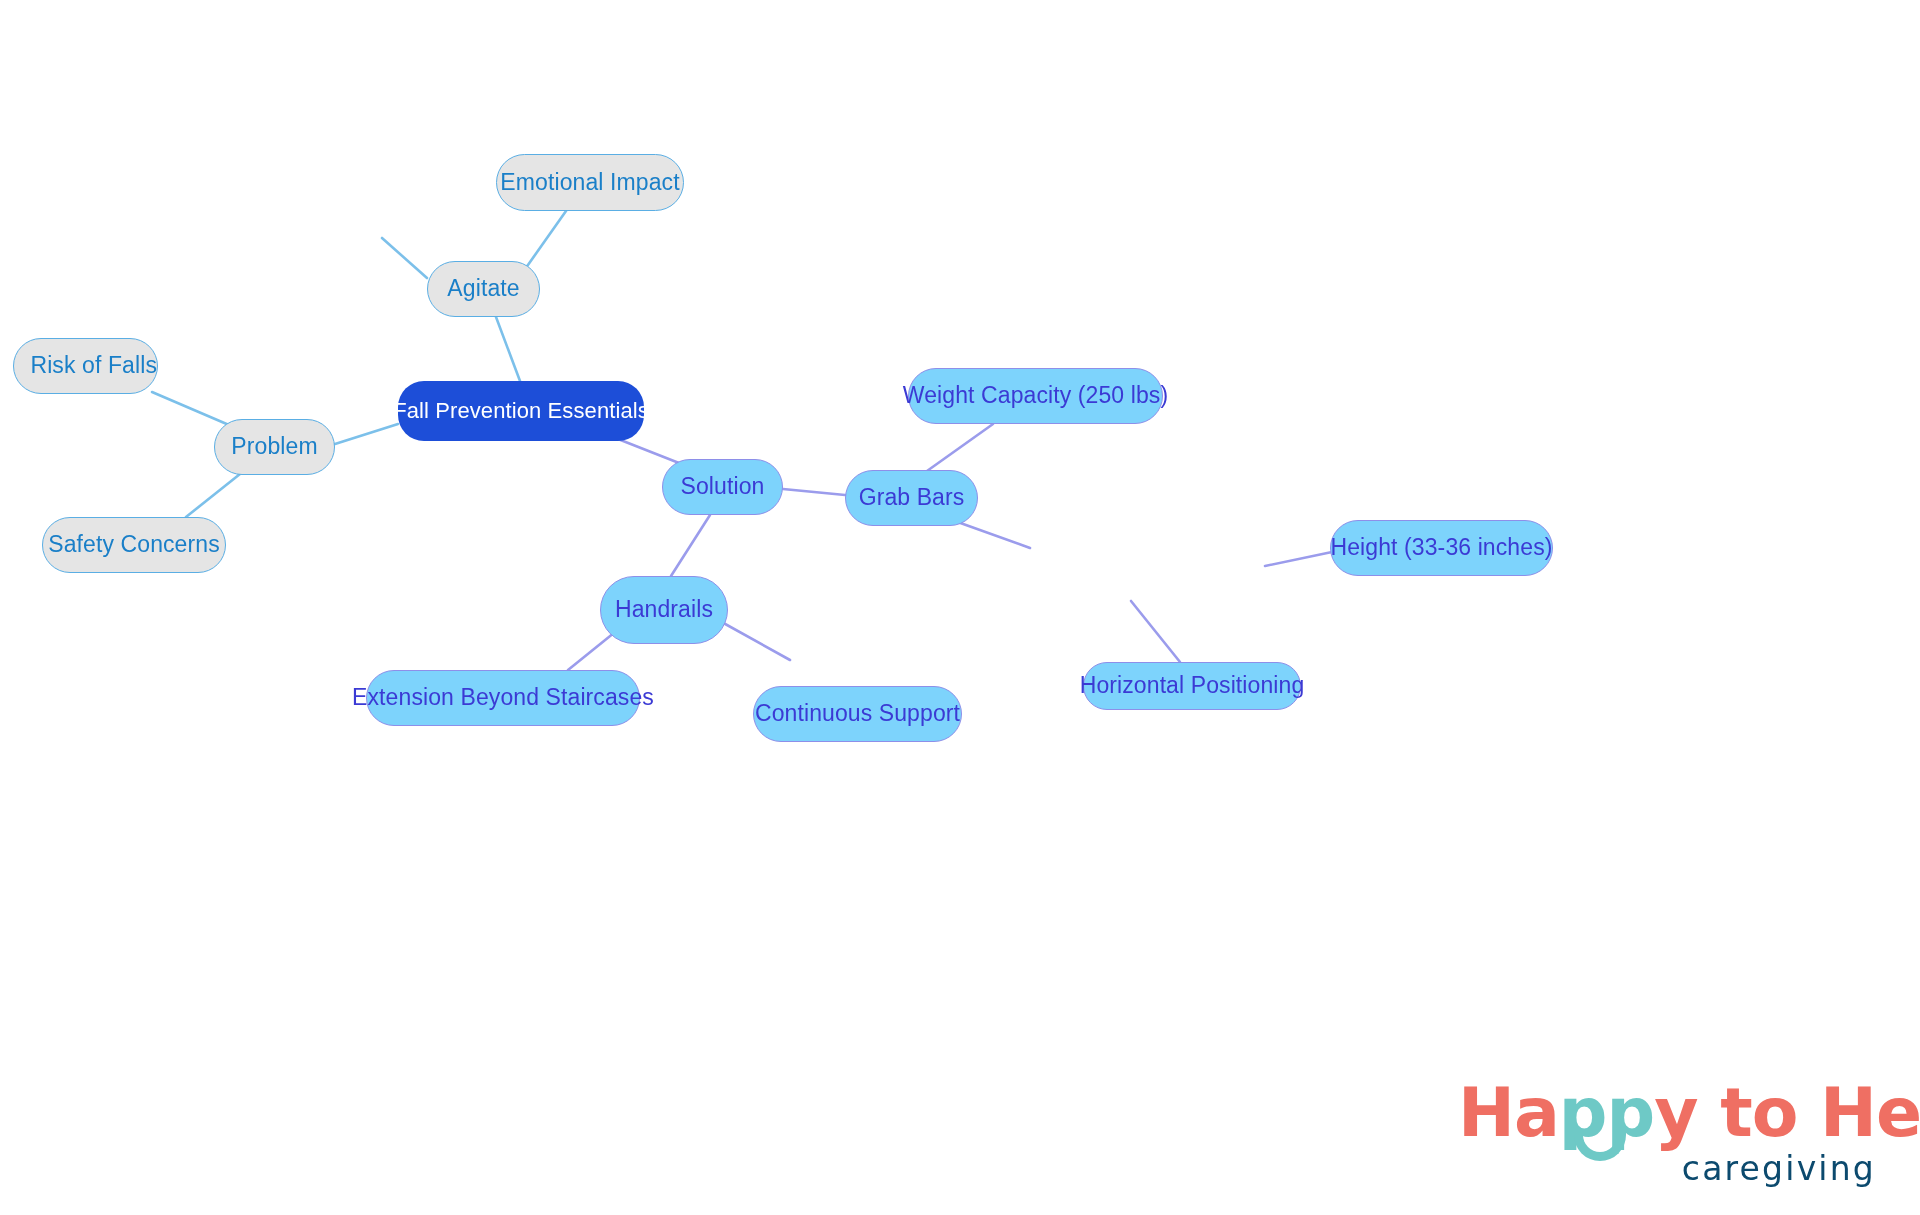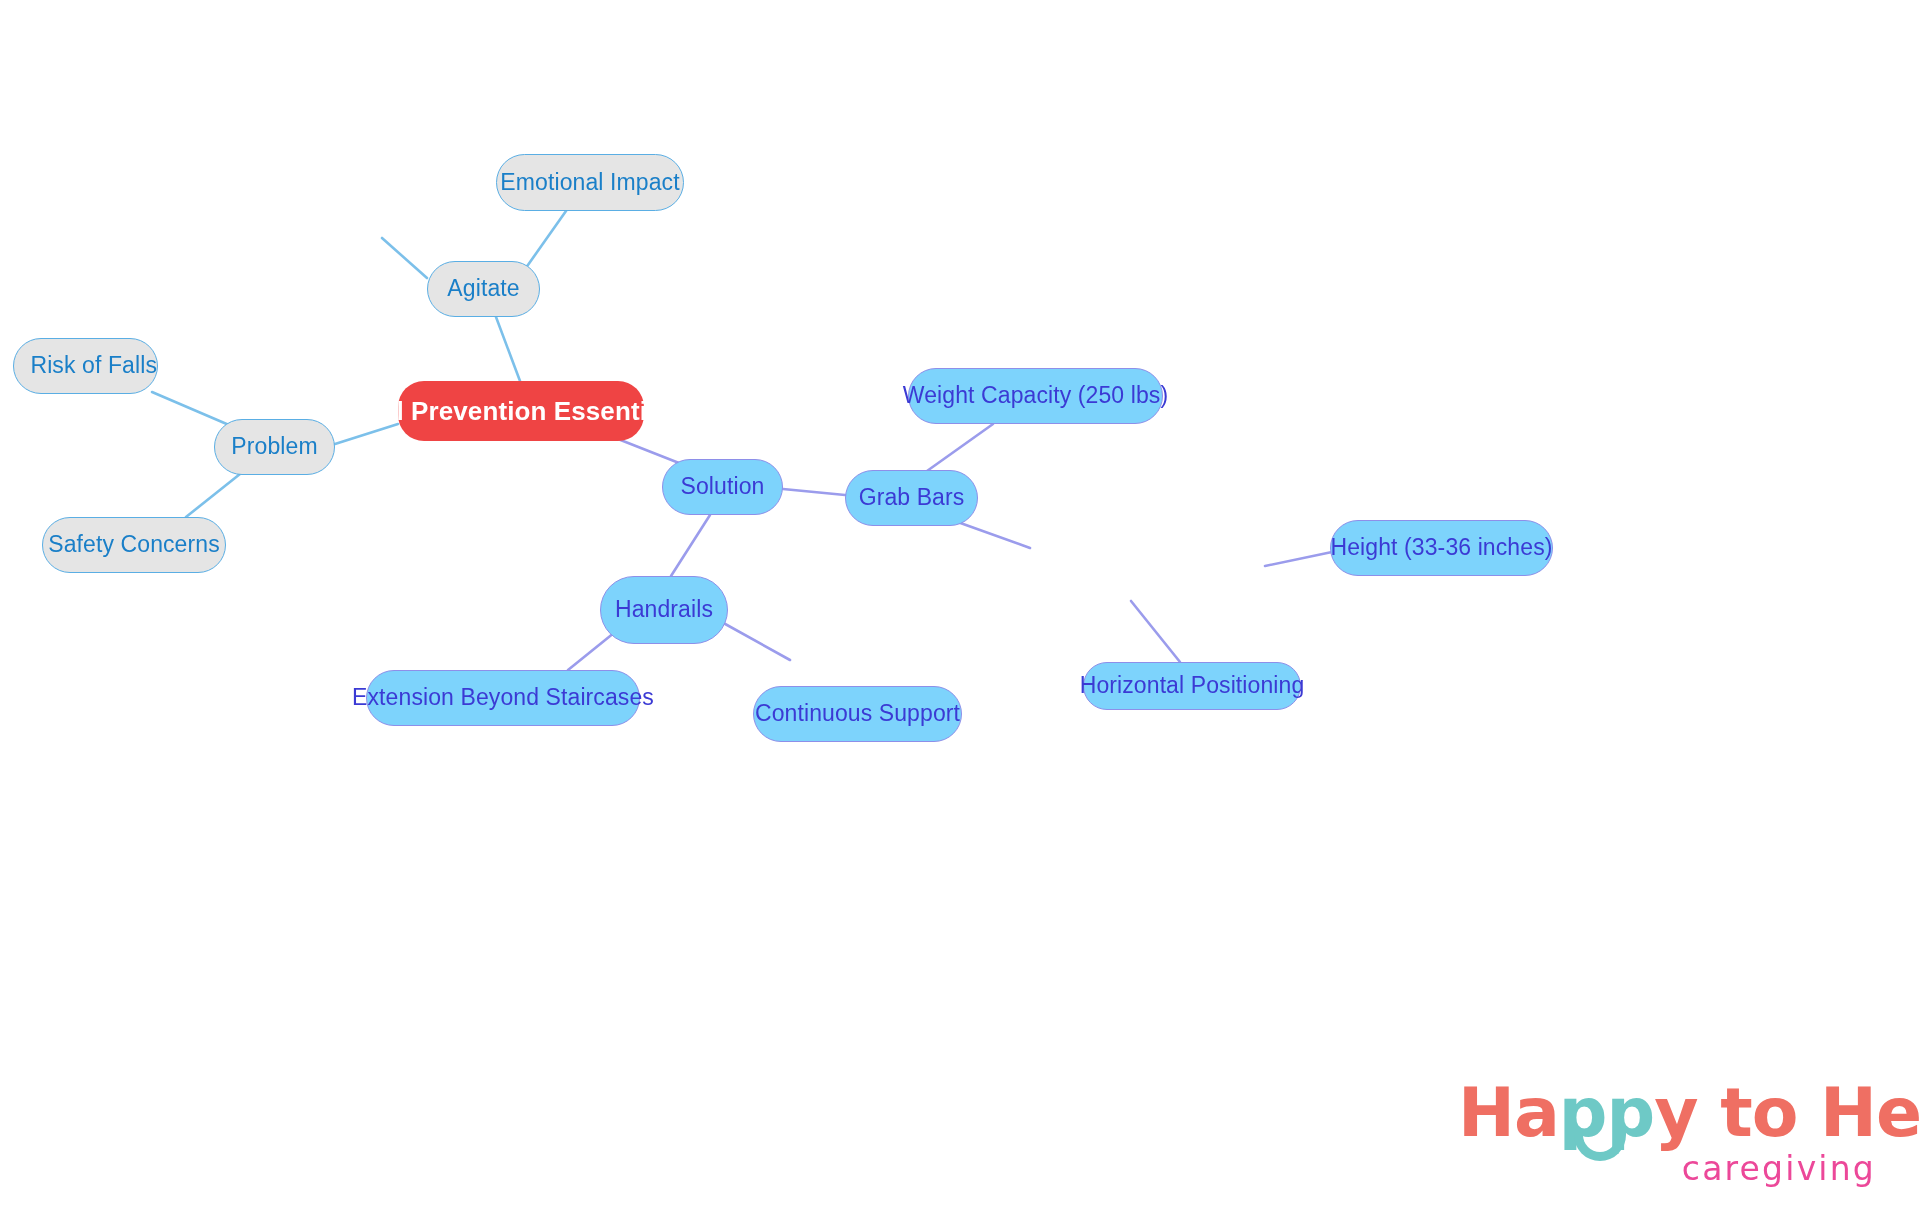--- a/index.html
+++ b/index.html
@@ -34,26 +34,26 @@
     display: flex;
     align-items: center;
     justify-content: center;
     text-align: center;
     white-space: nowrap;
     border-radius: 999px;
     line-height: 1.1;
     letter-spacing: 0.1px;
   }
   .node-root {
-    background: #ef4444;
+    background: #1d4ed8;
     color: #ffffff;
     border: none;
     border-radius: 26px;
-    font-size: 26px;
-    font-weight: 700;
+    font-size: 22px;
+    font-weight: 400;
   }
   .node-blue {
     background: #e5e5e5;
     border: 1.6px solid #5aaee4;
     color: #1a7fc8;
     font-size: 23px;
     font-weight: 400;
   }
   .node-purple {
     background: #7dd3fc;
@@ -96,21 +96,21 @@
     border-top: none;
     border-radius: 0 0 52px 52px;
     box-sizing: border-box;
   }
   .logo-sub {
     position: absolute;
     right: 2px;
     top: 76px;
     font-size: 33px;
     letter-spacing: 2.2px;
-    color: #ec4899;
+    color: #0c4a6e;
     font-weight: 400;
     white-space: nowrap;
     font-family: "DejaVu Sans", sans-serif;
   }
 </style>
 </head>
 <body>
 
 <div id="canvas">
 

